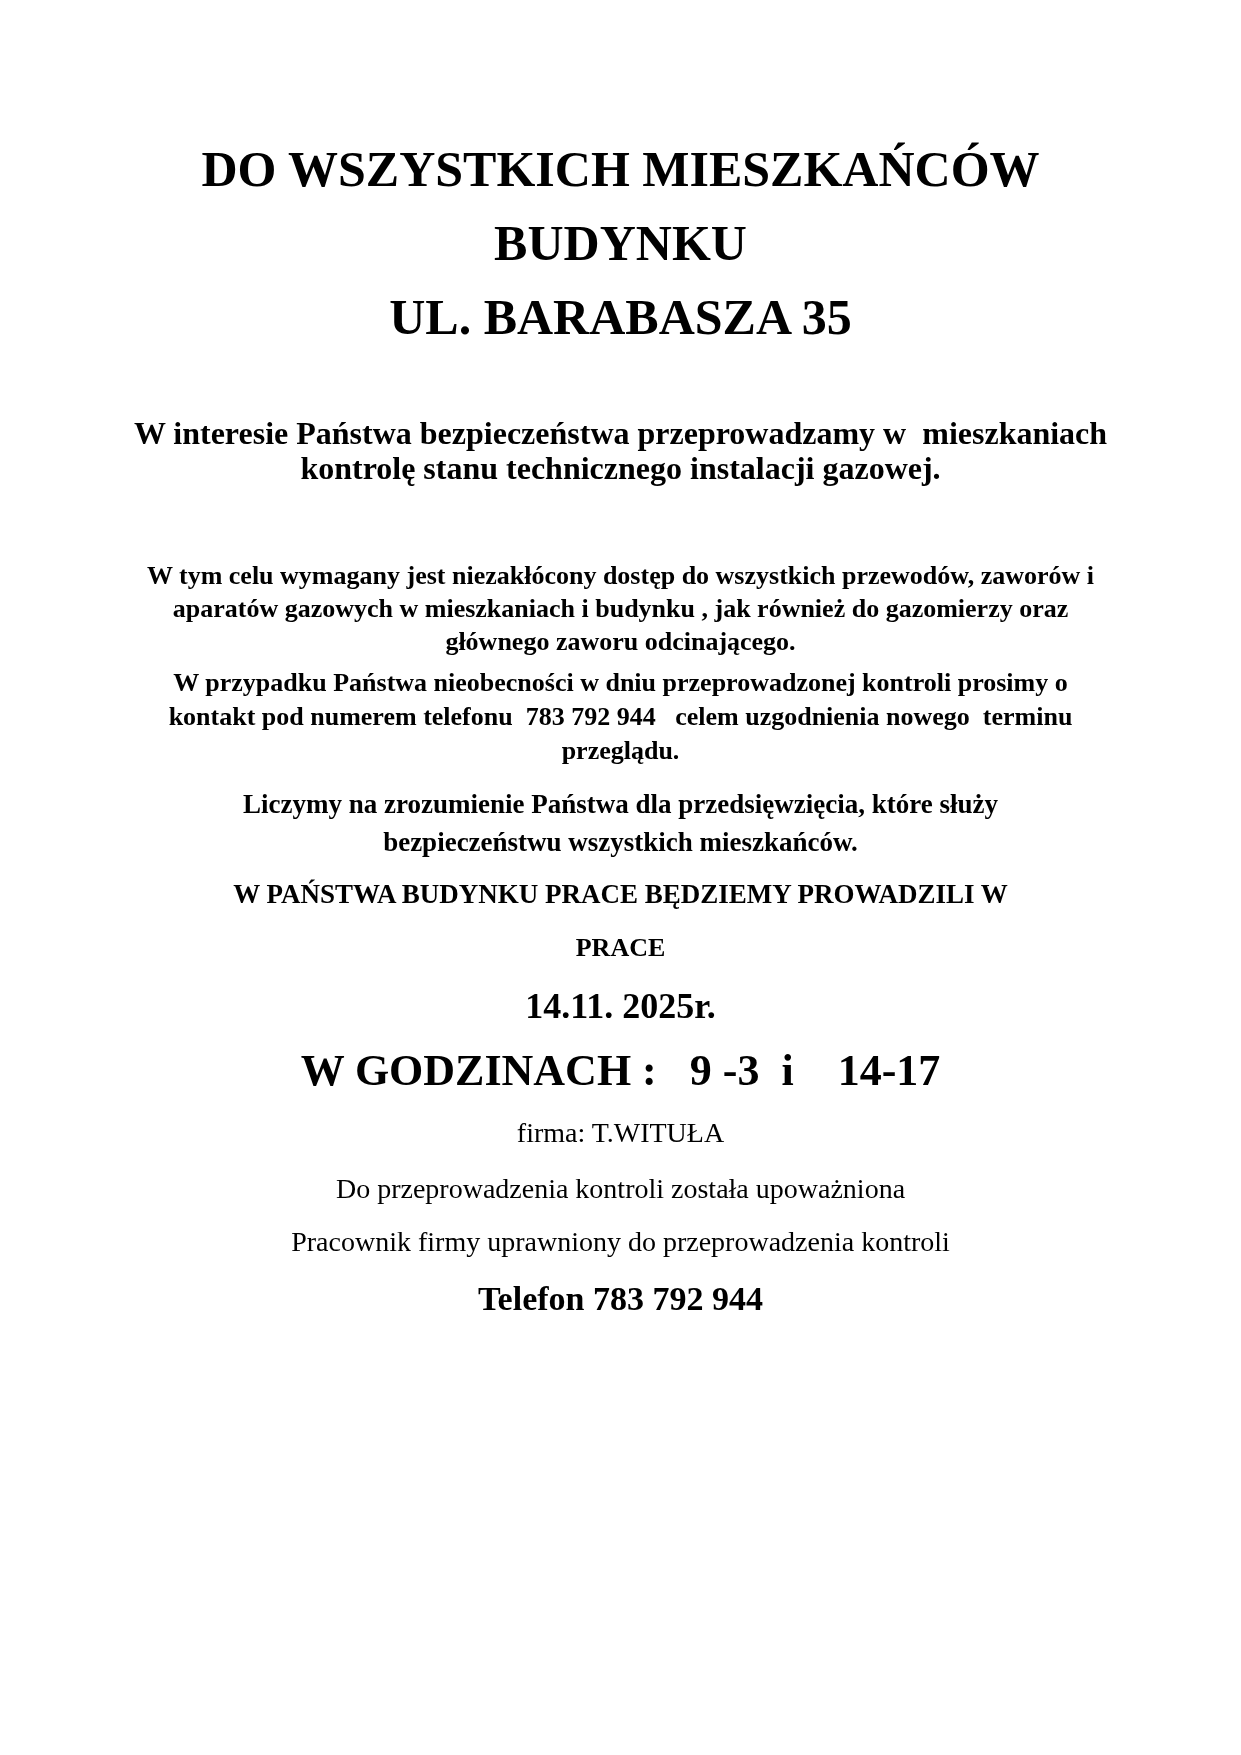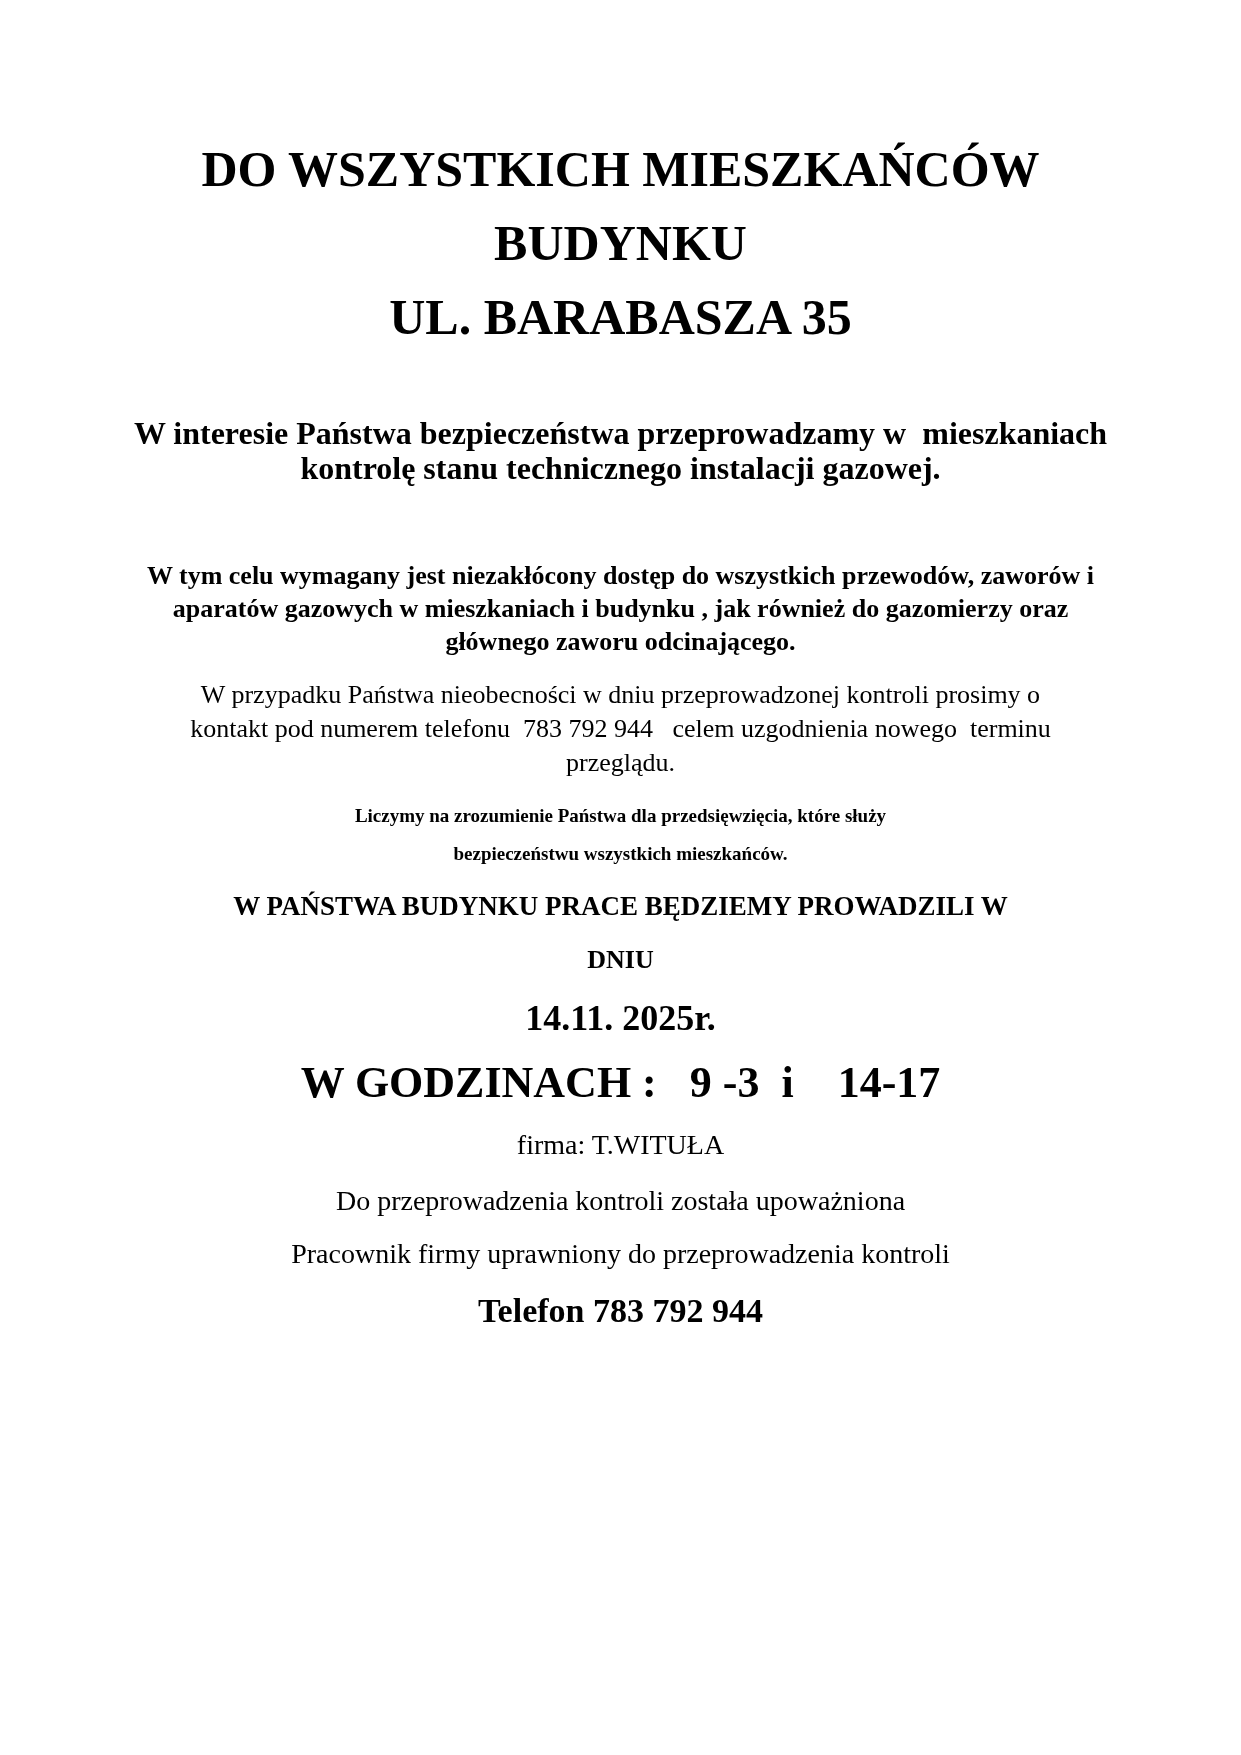--- a/index.html
+++ b/index.html
@@ -36,28 +36,28 @@
     font-weight: bold;
     line-height: 35px;
   }
   .para-access {
     margin-top: 73px;
     font-size: 26px;
     font-weight: bold;
     line-height: 33px;
   }
   .para-absence {
-    margin-top: 20px;
+    margin-top: 8px;
     font-size: 26px;
-    font-weight: normal;
+    font-weight: bold;
     line-height: 34px;
   }
   .para-understanding {
     margin-top: 17px;
-    font-size: 19px;
+    font-size: 27px;
     font-weight: bold;
     line-height: 38px;
   }
   .work-heading {
     margin-top: 15px;
     font-size: 27px;
     font-weight: bold;
     line-height: 36px;
   }
   .work-day-label {
@@ -110,21 +110,21 @@
 
   <p class="para-absence">W przypadku Państwa nieobecności w dniu przeprowadzonej kontroli prosimy o
 kontakt pod numerem telefonu  783 792 944   celem uzgodnienia nowego  terminu
 przeglądu.</p>
 
   <p class="para-understanding">Liczymy na zrozumienie Państwa dla przedsięwzięcia, które służy
 bezpieczeństwu wszystkich mieszkańców.</p>
 
   <p class="work-heading">W PAŃSTWA BUDYNKU PRACE BĘDZIEMY PROWADZILI W</p>
 
-  <p class="work-day-label">DNIU</p>
+  <p class="work-day-label">PRACE</p>
 
   <p class="inspection-date">14.11. 2025r.</p>
 
   <p class="inspection-hours">W GODZINACH :   9 -3  i    14-17</p>
 
   <p class="plain-line company-line">firma: T.WITUŁA</p>
 
   <p class="plain-line auth-line">Do przeprowadzenia kontroli została upoważniona</p>
 
   <p class="plain-line inspector-line">Pracownik firmy uprawniony do przeprowadzenia kontroli</p>

